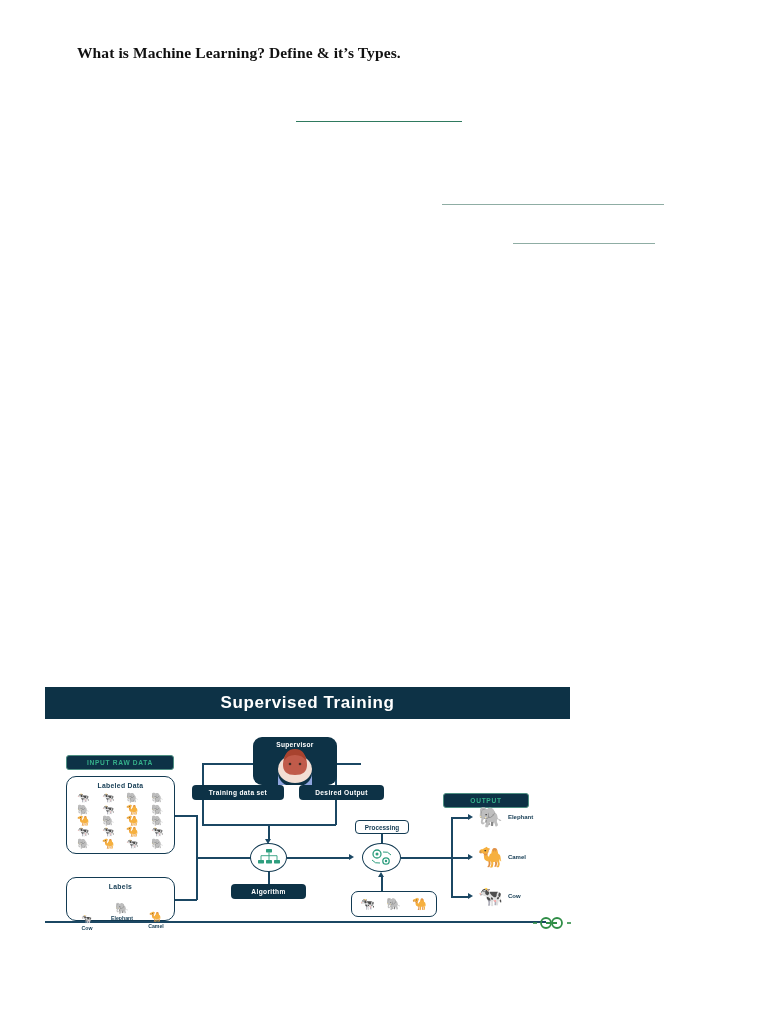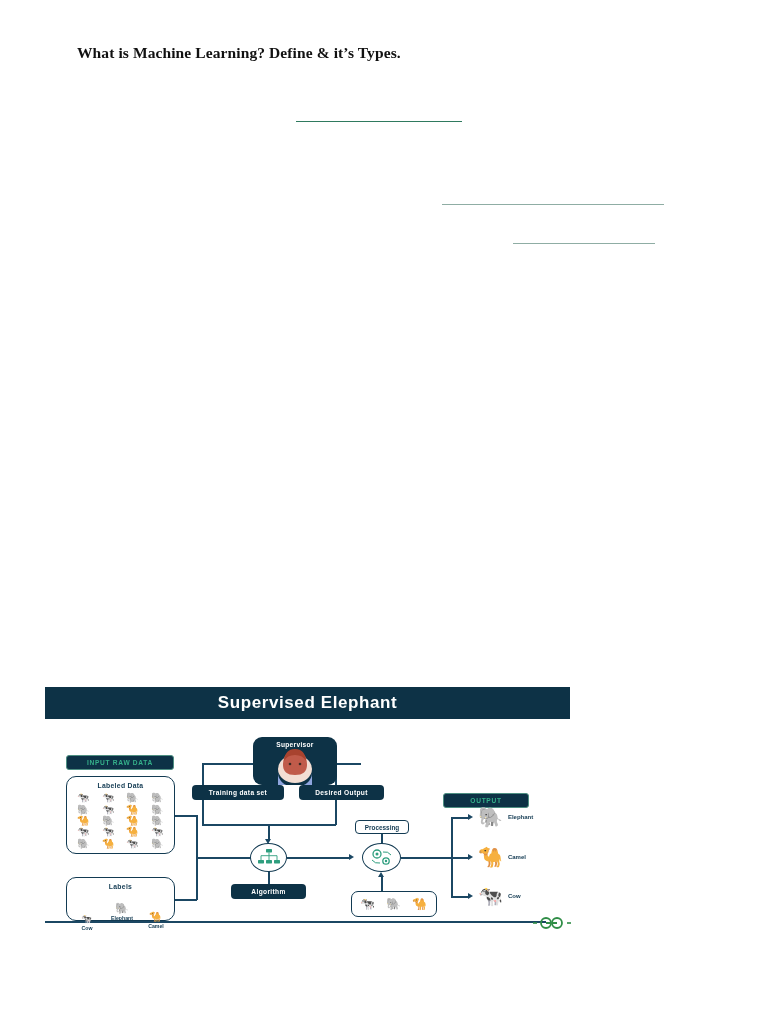--- a/index.html
+++ b/index.html
@@ -279,21 +279,21 @@
 
 <div class="page-title">What is Machine Learning? Define &amp; it’s Types.</div>
 
 <div class="rule rule-1"></div>
 <div class="rule rule-2"></div>
 <div class="rule rule-3"></div>
 
 <div class="diagram">
 
   <div class="diagram-header">
-    <span class="diagram-header-title">Supervised Elephant</span>
+    <span class="diagram-header-title">Supervised Training</span>
   </div>
 
   <div class="diagram-body">
 
     <div class="badge" style="left:21px; top:36px; width:108px; height:15px;">INPUT RAW DATA</div>
 
     <div class="card" style="left:21px; top:57px; width:109px; height:78px;">
       <div class="card-title">Labeled Data</div>
       <div class="animal-grid">
         <span style="font-size:10px;">🐄</span>

